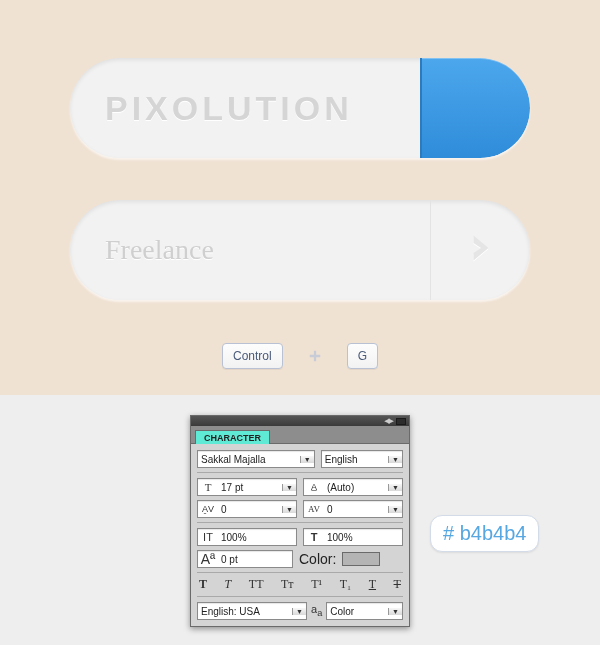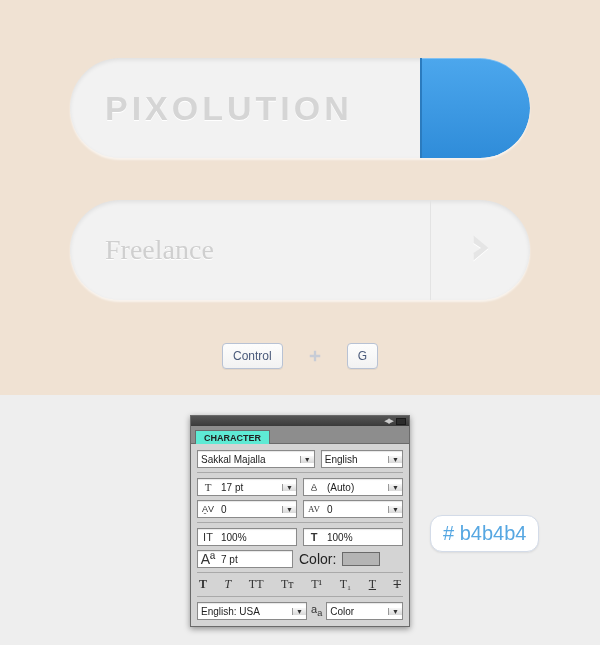--- a/index.html
+++ b/index.html
@@ -254,21 +254,21 @@
         </div>
         <div class="cp-field">
           <span class="ico" style="font-weight:bold;">T</span>
           <span class="val">100%</span>
         </div>
       </div>
 
       <div class="cp-color-row">
         <div class="cp-field" style="flex:0 0 96px">
           <span class="ico" style="font-size:14px;">Aª</span>
-          <span class="val">7 pt</span>
+          <span class="val">0 pt</span>
         </div>
         <span class="cp-color-label">Color:</span>
         <span class="cp-color-swatch"></span>
       </div>
 
       <div class="cp-style-row">
         <span style="font-weight:bold;">T</span>
         <span style="font-style:italic;">T</span>
         <span>TT</span>
         <span style="font-variant:small-caps;">Tᴛ</span>

